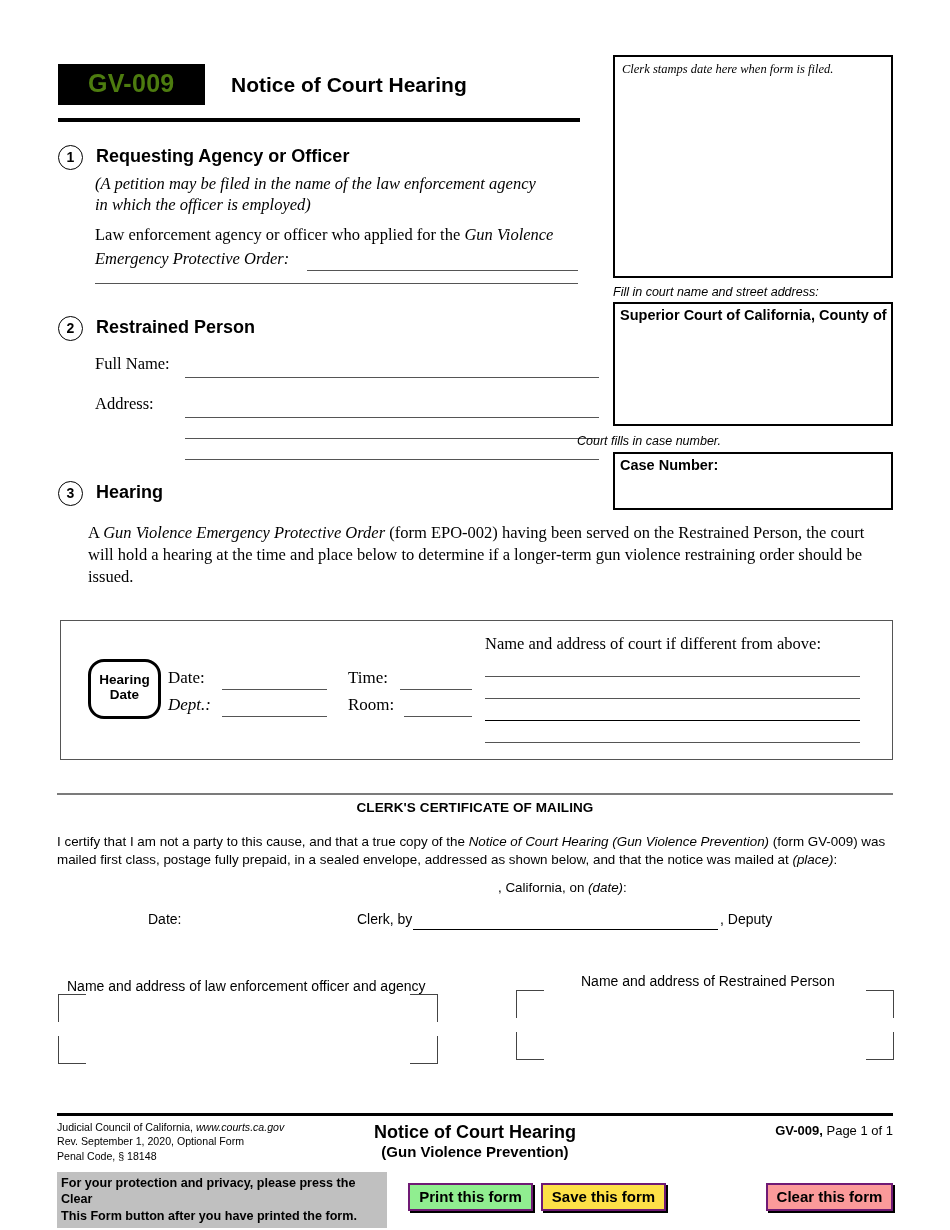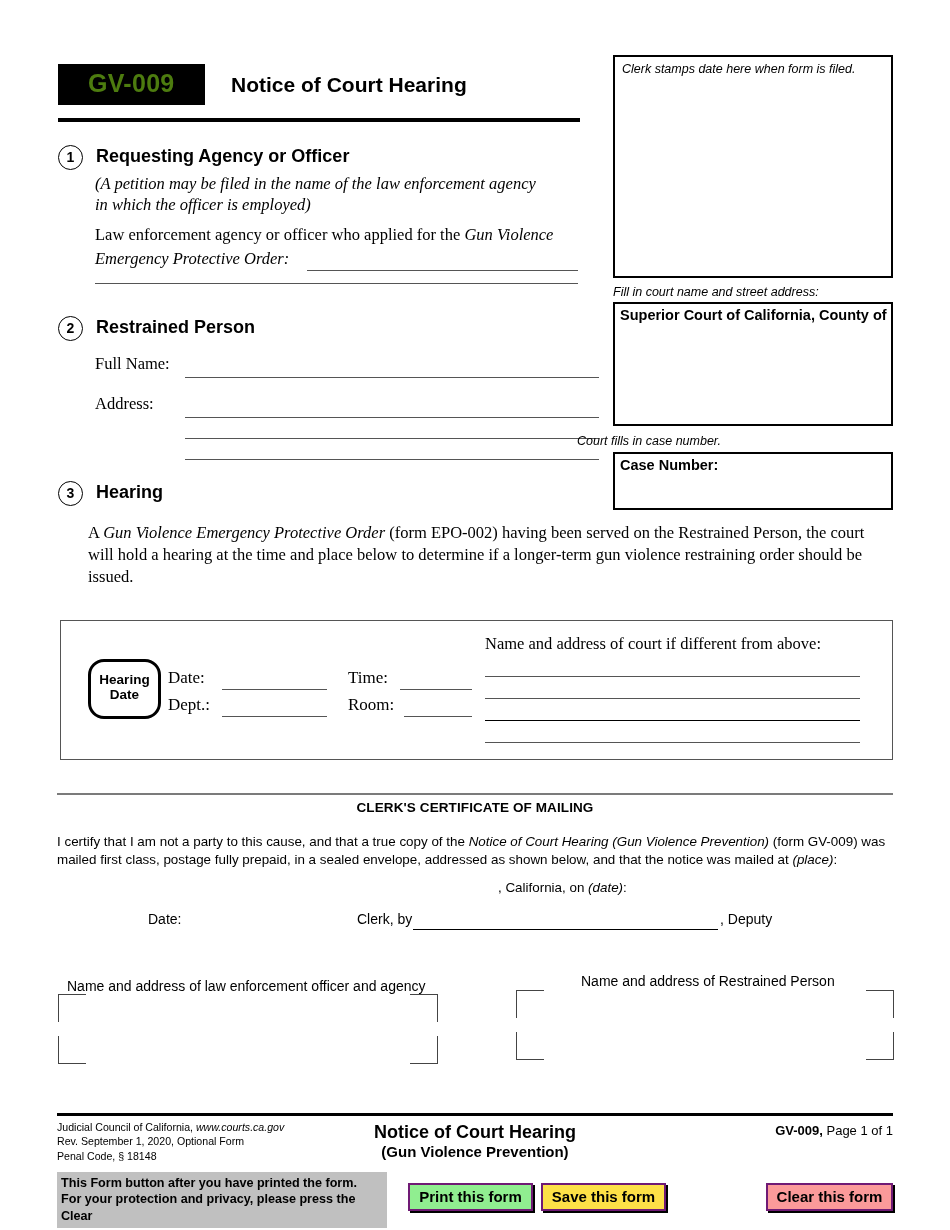--- a/index.html
+++ b/index.html
@@ -296,41 +296,41 @@
     <div class="sec-circle">3</div>
     <div class="sec-title">Hearing</div>
   </div>
 
   <div id="hearing-para">
     <span>A </span><span class="ital">Gun Violence Emergency Protective Order</span><span> (form EPO-002) having been served on the Restrained Person, the court will hold a hearing at the time and place below to determine if a longer-term gun violence restraining order should be issued.</span>
   </div>
 
   <div class="boxed" style="left:613px; top:55px; width:280px; height:223px;">
   </div>
-  <div class="box-inner-italic" style="left:622px; top:62px;">Clerk stamps date here when form is filed.</div>
+  <div class="box-inner-italic" style="left:622px; top:62px;font-family:Liberation Serif, serif;">Clerk stamps date here when form is filed.</div>
 
   <div class="box-caption" style="left:613px; top:285px;">Fill in court name and street address:</div>
   <div class="boxed" style="left:613px; top:302px; width:280px; height:124px;"></div>
   <div class="box-inner-label" style="left:620px; top:307px;">Superior Court of California, County of</div>
 
   <div class="box-caption" style="left:577px; top:434px;">Court fills in case number.</div>
   <div class="boxed" style="left:613px; top:452px; width:280px; height:58px;"></div>
   <div class="box-inner-label" style="left:620px; top:457px;">Case Number:</div>
 
   <div id="hearing-box"></div>
   <div id="hearing-hidden-marker">9</div>
   <div id="hearing-badge">
     <div>Hearing</div>
     <div>Date</div>
   </div>
 
   <div class="ftext serif" style="left:168px; top:668px; font-size:17px;">Date:</div>
   <div class="uline" style="left:222px; top:689px; width:105px;"></div>
 
-  <div class="ftext serif" style="left:168px; top:695px; font-size:17px;">Dept.:</div>
+  <div class="ftext serif" style="left:168px; top:695px; font-size:17px;font-style:italic;">Dept.:</div>
   <div class="uline" style="left:222px; top:716px; width:105px;"></div>
 
   <div class="ftext serif" style="left:348px; top:668px; font-size:17px;">Time:</div>
   <div class="uline" style="left:400px; top:689px; width:72px;"></div>
 
   <div class="ftext serif" style="left:348px; top:695px; font-size:17px;">Room:</div>
   <div class="uline" style="left:404px; top:716px; width:68px;"></div>
 
   <div class="ftext serif" style="left:485px; top:634px; font-size:16.5px;">Name and address of court if different from above:</div>
   <div class="uline" style="left:485px; top:676px; width:375px;"></div>
@@ -371,21 +371,21 @@
     <div>Rev. September 1, 2020, Optional Form</div>
     <div>Penal Code, § 18148</div>
   </div>
   <div id="footer-center">
     <div class="l1">Notice of Court Hearing</div>
     <div class="l2">(Gun Violence Prevention)</div>
   </div>
   <div id="footer-right"><span class="bold">GV-009,</span><span> Page 1 of 1</span></div>
 
   <div id="privacy-note" style="background: rgb(192, 192, 192);">
+    <div>For your protection and privacy, please press the Clear</div>
     <div>This Form button after you have printed the form.</div>
-    <div>For your protection and privacy, please press the Clear</div>
   </div>
 
   <div class="action-btn" id="btn-print" style="left: 408px; top: 1183px; width: 125px; background: rgb(144, 238, 144);">Print this form</div>
   <div class="action-btn" id="btn-save" style="left: 541px; top: 1183px; width: 125px; background: #fde047;">Save this form</div>
   <div class="action-btn" id="btn-clear" style="left: 766px; top: 1183px; width: 127px; background: rgb(251, 154, 154);">Clear this form</div>
 
 </div>
 
 </body></html>

